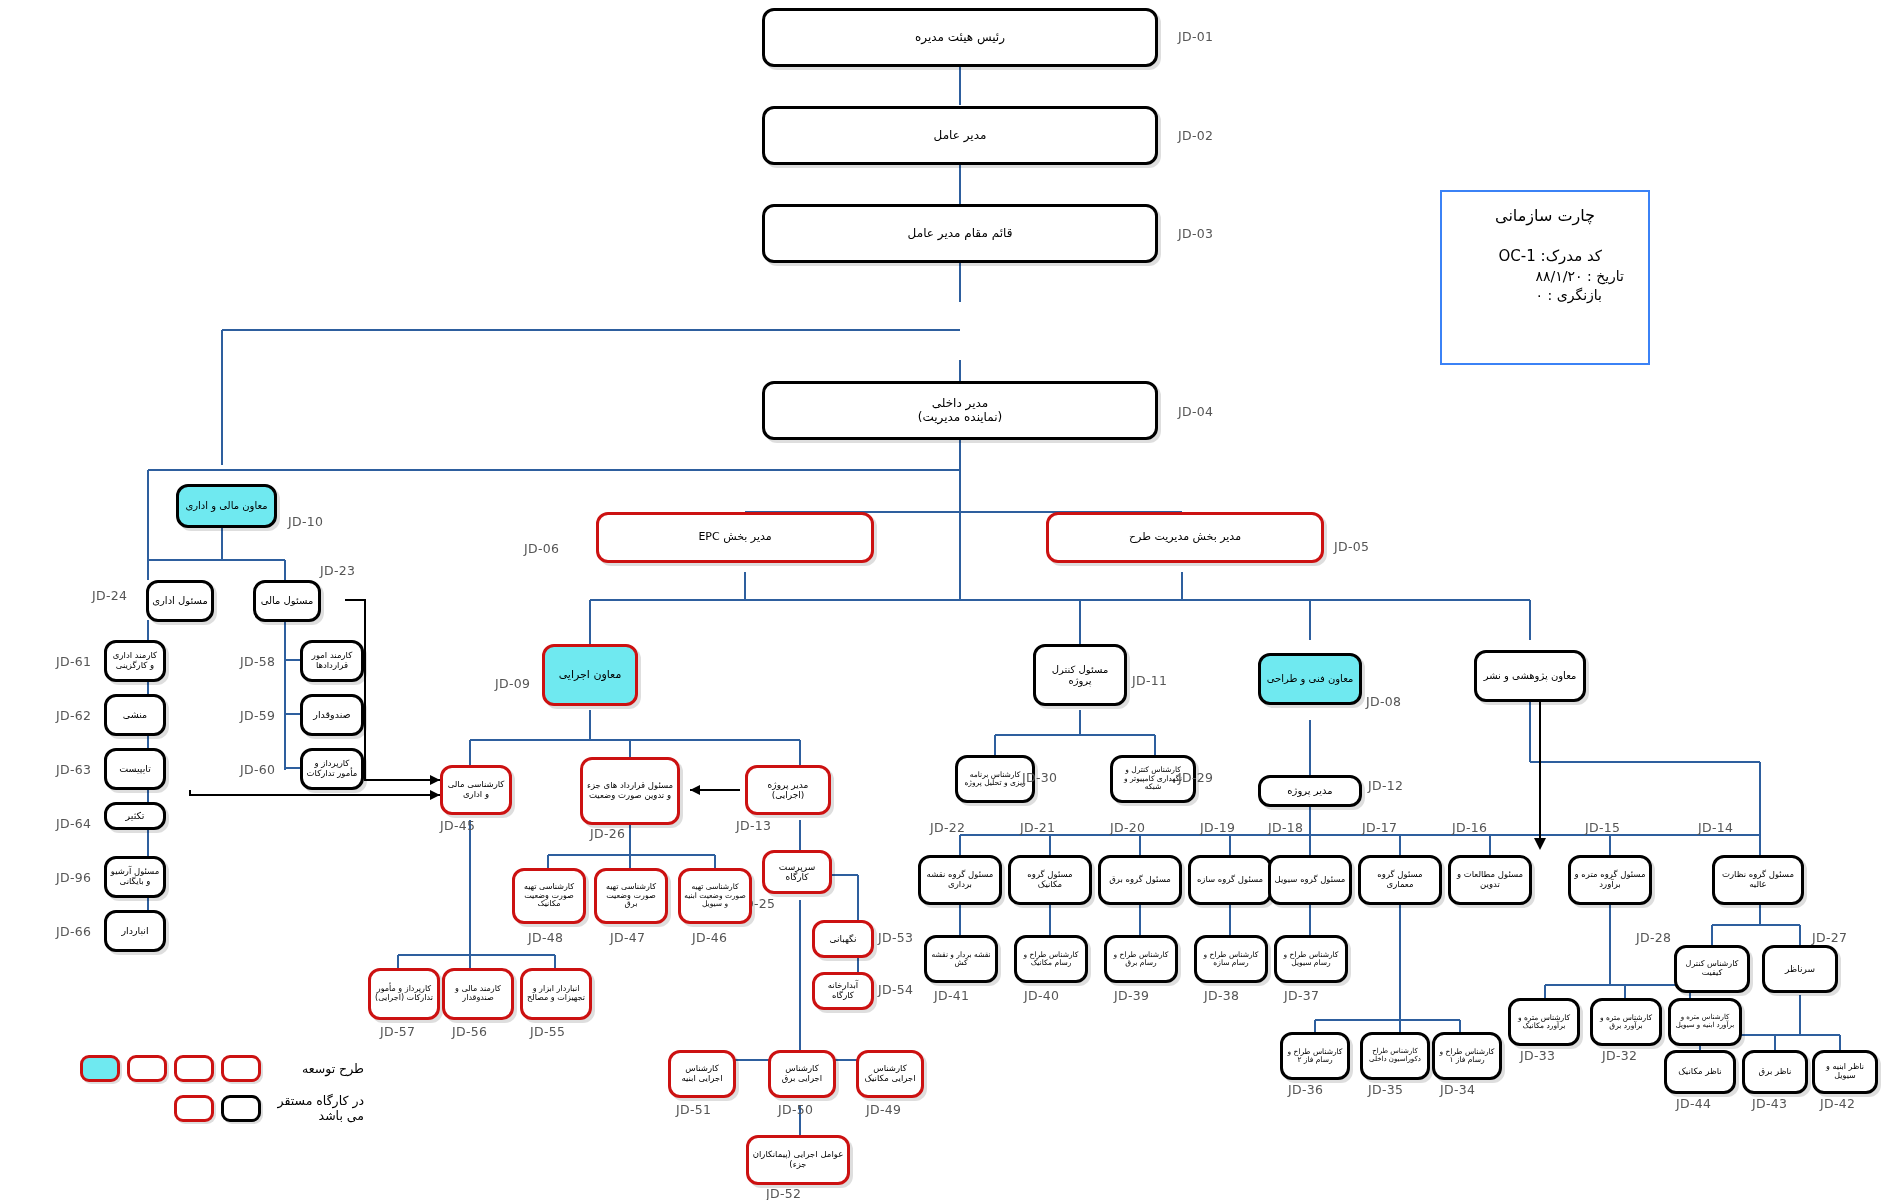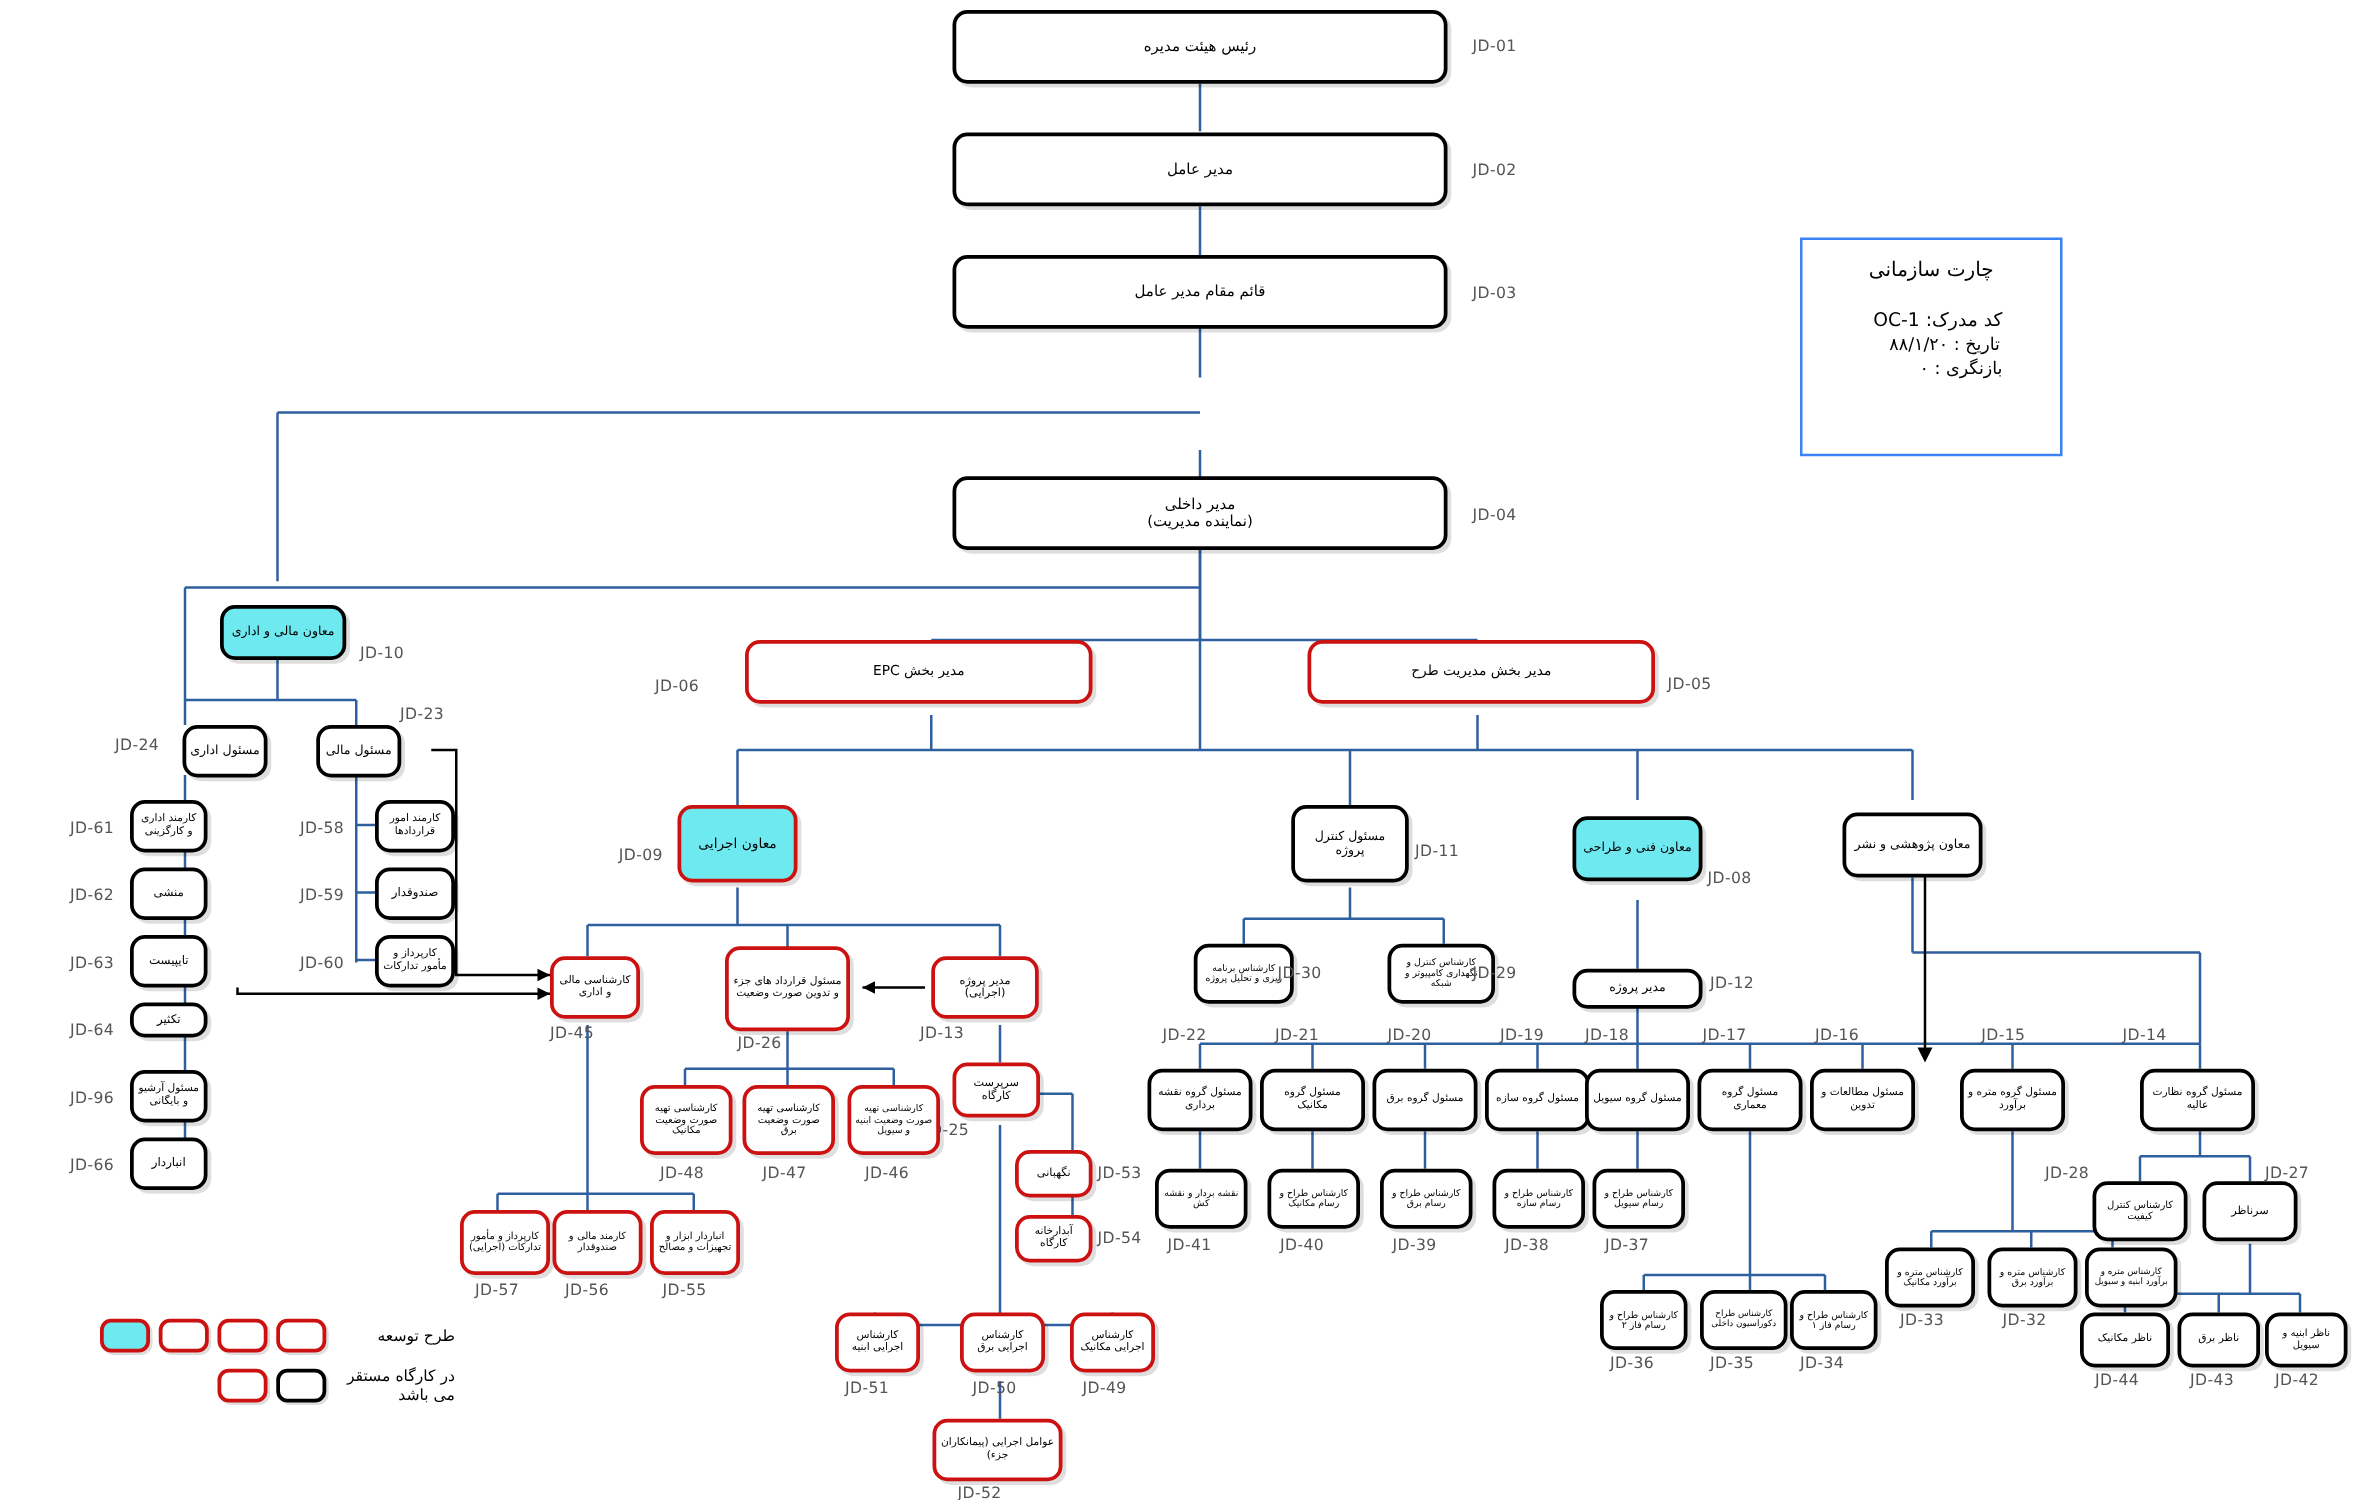--- a/index.html
+++ b/index.html
@@ -16,21 +16,21 @@
   .node.cyanred{background:#6FE9F0;border-color:#cc1111;}
   .node .lbl{display:block;width:100%;}
 
   .code{position:absolute;color:#555;font-size:12.5px;letter-spacing:0.3px;white-space:nowrap;
         font-family:"DejaVu Sans","Liberation Sans",sans-serif;}
 
   .titlebox{position:absolute;border:2px solid #3b82f6;background:#fff;box-sizing:border-box;
             direction:rtl;text-align:center;}
   .titlebox .t1{font-size:16px;margin-top:14px;}
   .titlebox .t2{font-size:15px;margin-top:22px;text-align:right;padding-right:46px;}
-  .titlebox .t3{font-size:14px;margin-top:3px;text-align:right;padding-right:48px;}
+  .titlebox .t3{font-size:14px;margin-top:3px;text-align:right;padding-right:24px;}
   .titlebox .t4{font-size:14px;margin-top:3px;text-align:right;padding-right:46px;}
 
   .legend{position:absolute;direction:rtl;}
   .legend .row{display:flex;align-items:center;gap:7px;margin-bottom:11px;}
   .legend .txt{font-size:12.5px;width:96px;text-align:right;}
   .legend .sw{width:34px;height:21px;border:3px solid #cc1111;border-radius:9px;background:#fff;
               box-shadow:2px 2px 0 rgba(0,0,0,.13);}
   .legend .sw.black{border-color:#000;}
   .legend .sw.cy{background:#6FE9F0;}
 </style>

